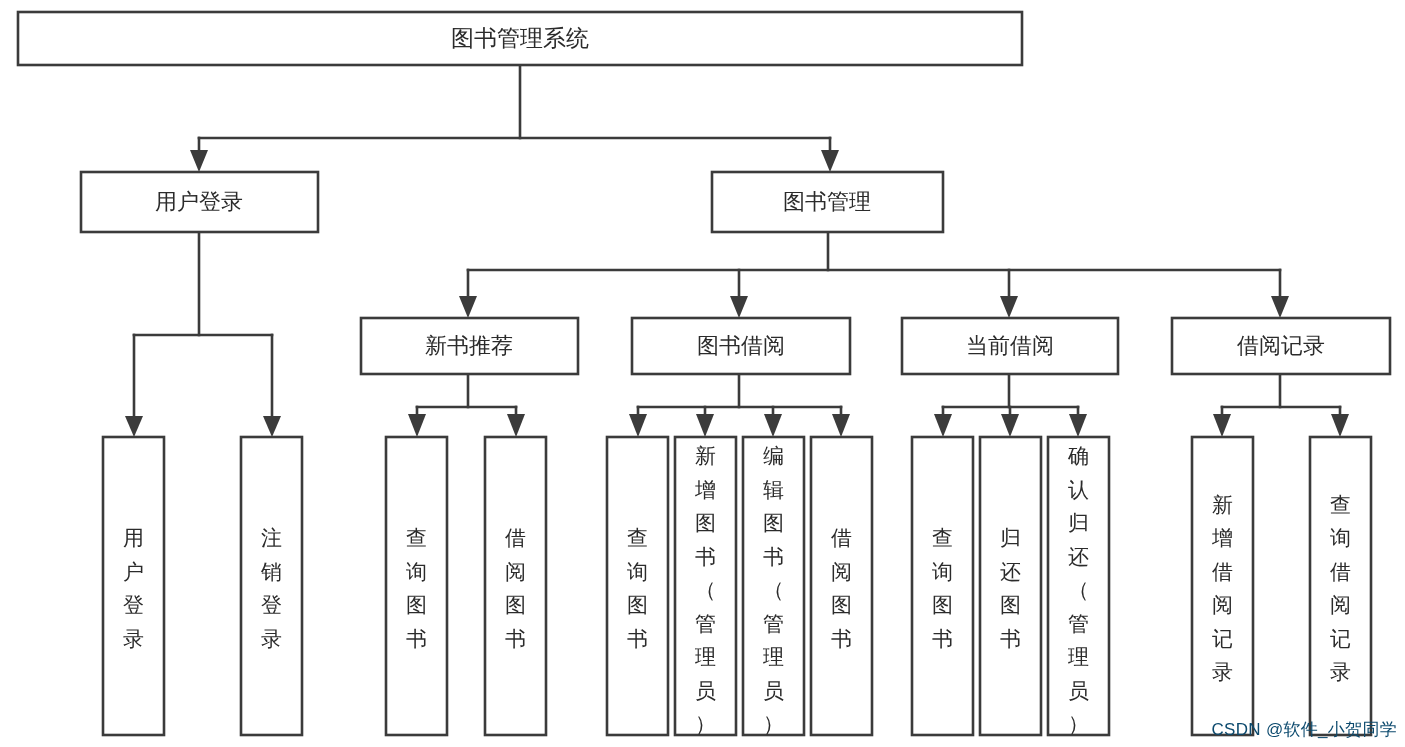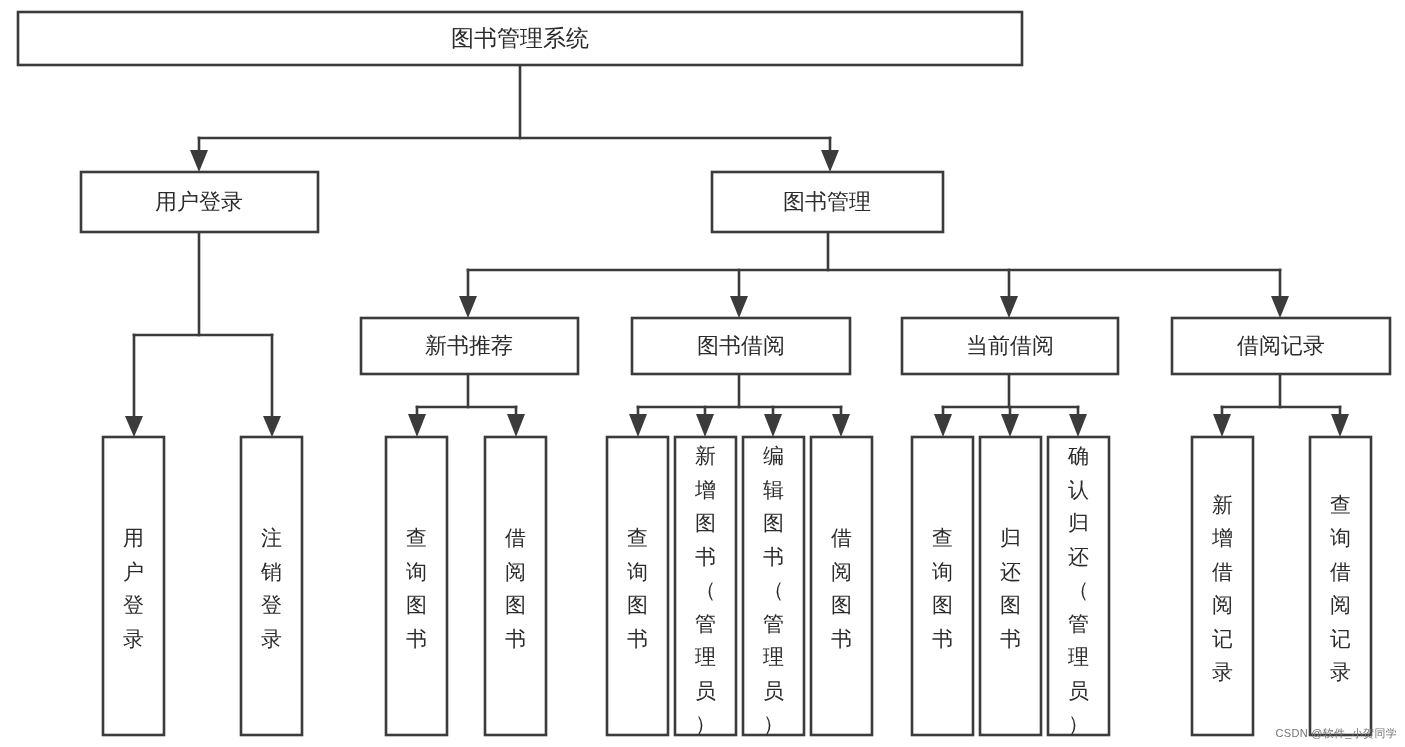--- a/index.html
+++ b/index.html
@@ -55,22 +55,22 @@
   }
   .arrow-head {
     fill: #3b3b3b;
     stroke: none;
   }
   .watermark {
     position: absolute;
     right: 8px;
     bottom: 6px;
     font-family: "Liberation Sans", "DejaVu Sans", sans-serif;
-    font-size: 11px;
-    color: #737373;
+    font-size: 17px;
+    color: #0c4a6e;
     white-space: nowrap;
     letter-spacing: 0.3px;
   }
 </style>
 </head>
 <body>
 
 <div id="diagram-root">
   <svg class="diagram" viewBox="0 0 1405 747" xmlns="http://www.w3.org/2000/svg">
 

